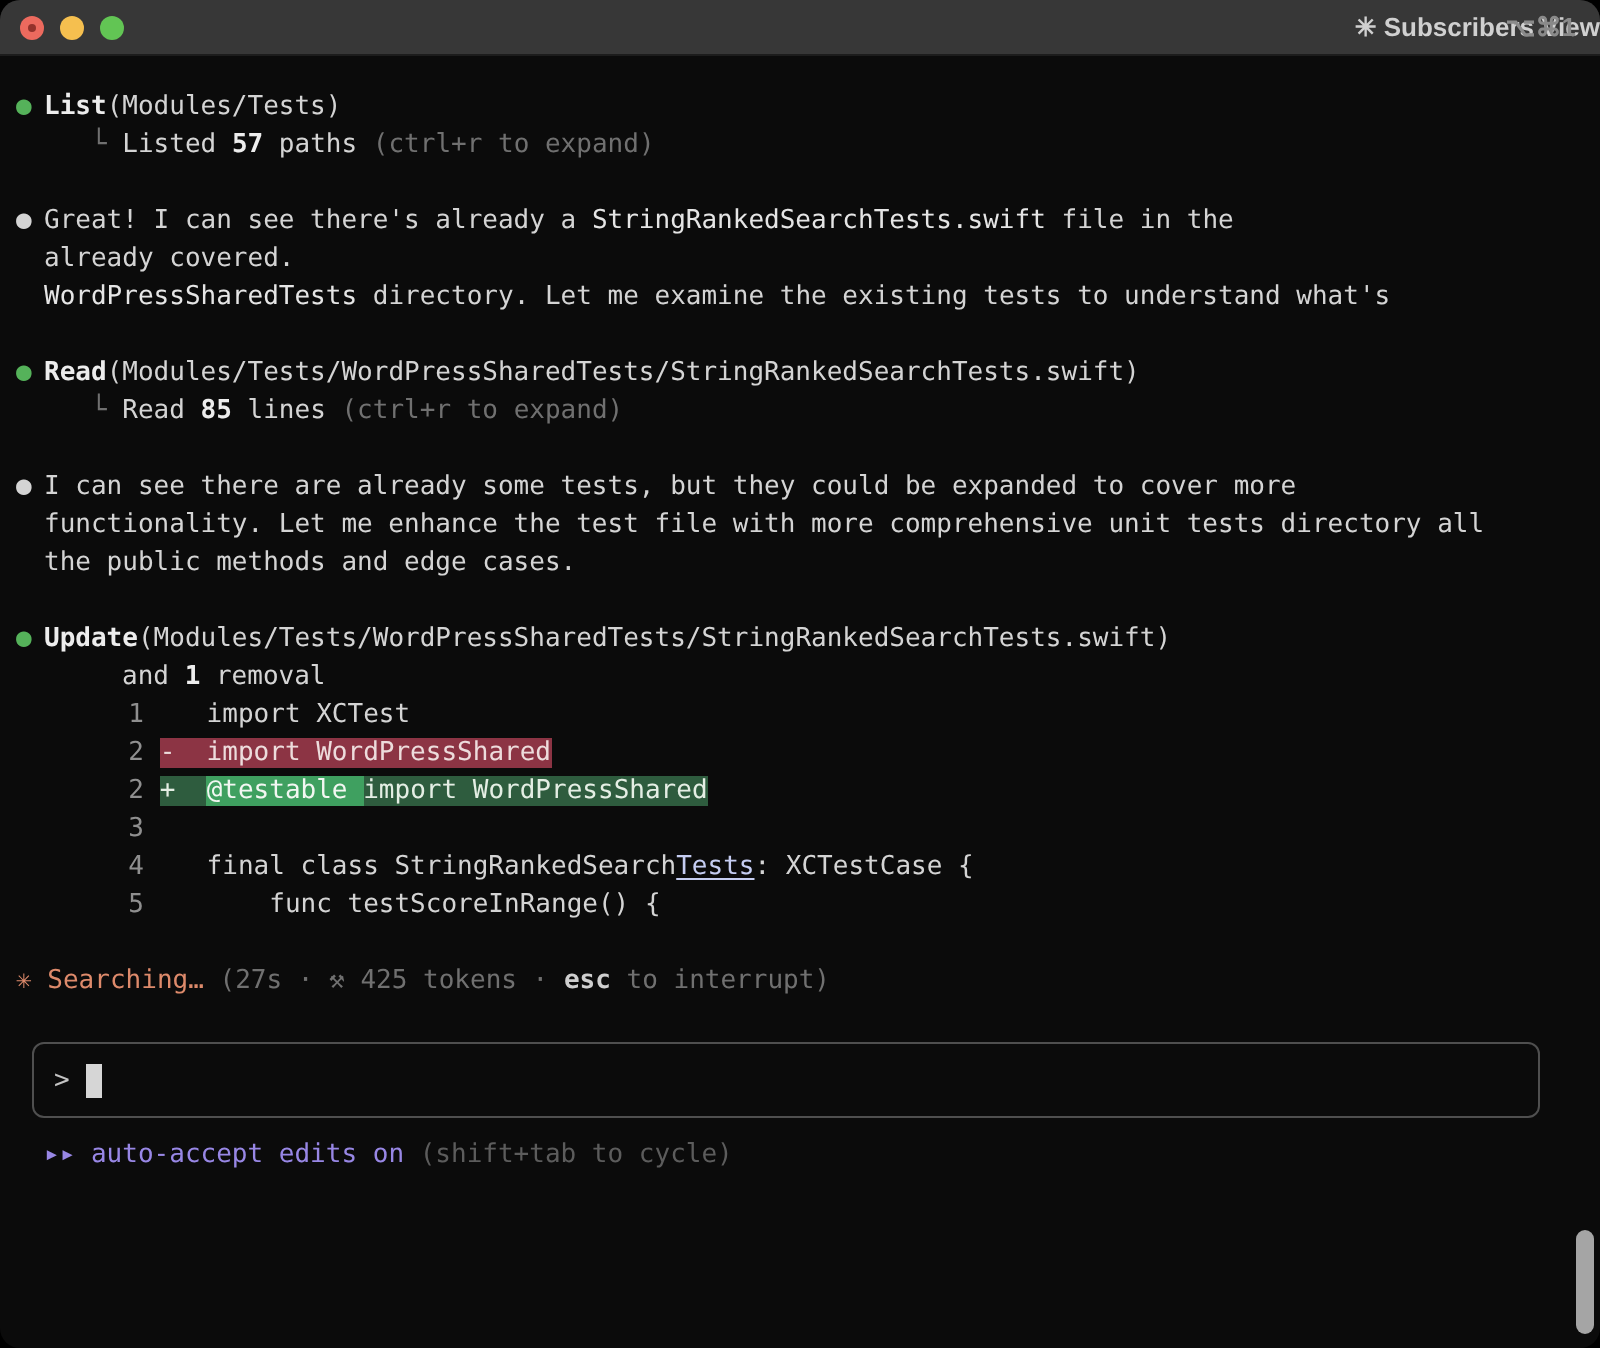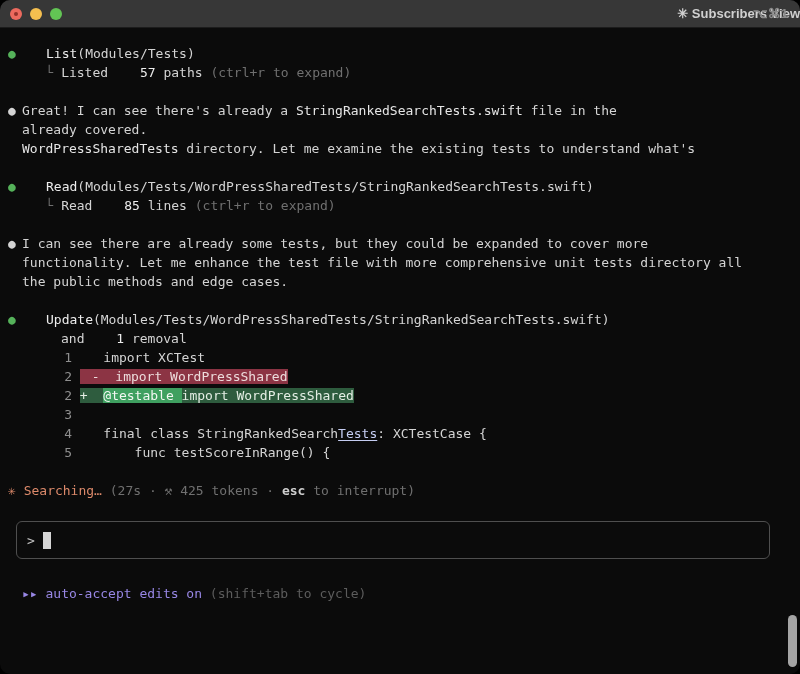--- a/index.html
+++ b/index.html
@@ -27,46 +27,46 @@
   .light.green { background: #62c554; }
   .title { font: bold 13px "Liberation Sans", sans-serif; color: #d0d0d0; }
   .shortcut { position: absolute; right: 12px; font: bold 13px "Liberation Sans", sans-serif; color: #8a8a8a; }
 
   
   .content { padding: 16px 8px 0 8px; font-size: 13px; color: #d4d4d4; }
   .t-line { white-space: pre; height: 19px; line-height: 19px; }
   .gut { display: inline-block; width: 14px; }
   .b-green { color: #55b25a; }
   .b-white { color: #d4d4d4; }
-  .bold { font-weight: normal; color: #ededed; margin-left: 24px; }
+  .bold { font-weight: bold; color: #ededed; }
   .dim { color: #707070; }
   .lav { color: #e5e5e5; }
   .lineno { display: inline-block; width: 64px; text-align: right; color: #8f8f8f; }
-  .bg-red { background: #8c3444; color: #eddcdc; padding-left: 12px; }
+  .bg-red { background: #8c3444; color: #eddcdc; }
   .bg-g-dk { background: #2e5c3e; color: #e4eee4; }
   .bg-g-br { background: #3fa060; color: #f2f7f2; }
   .link { color: #c5cdf2; text-decoration: underline; text-underline-offset: 2px; }
   .salmon { color: #dd8a6b; }
   .esc { color: #cfcfcf; font-weight: bold; }
 
   
   .input-box {
     margin: 21px 22px 0 8px;
     height: 38px;
     border: 1px solid #4f4f4f;
     border-radius: 6px;
     display: flex; align-items: center;
     padding: 0 10px;
     font-size: 13px;
   }
   .prompt-char { color: #c4c4c4; }
   .cursor { display: inline-block; width: 8px; height: 17px; background: #d6d6d6; margin-left: 8px; }
 
   
-  .footer-line { padding-left: 14px; margin-top: 25px; height: 19px; line-height: 19px; white-space: pre; font-size: 13px; }
+  .footer-line { padding-left: 14px; margin-top: 9px; height: 19px; line-height: 19px; white-space: pre; font-size: 13px; }
   .purple { color: #9887e5; }
   .hint-dim { color: #5c5c5c; }
 
   
   .scroll-thumb {
     position: absolute; right: 3px; bottom: 7px;
     width: 9px; height: 52px;
     background: #a5a5a5; border-radius: 5px;
   }
 </style>

